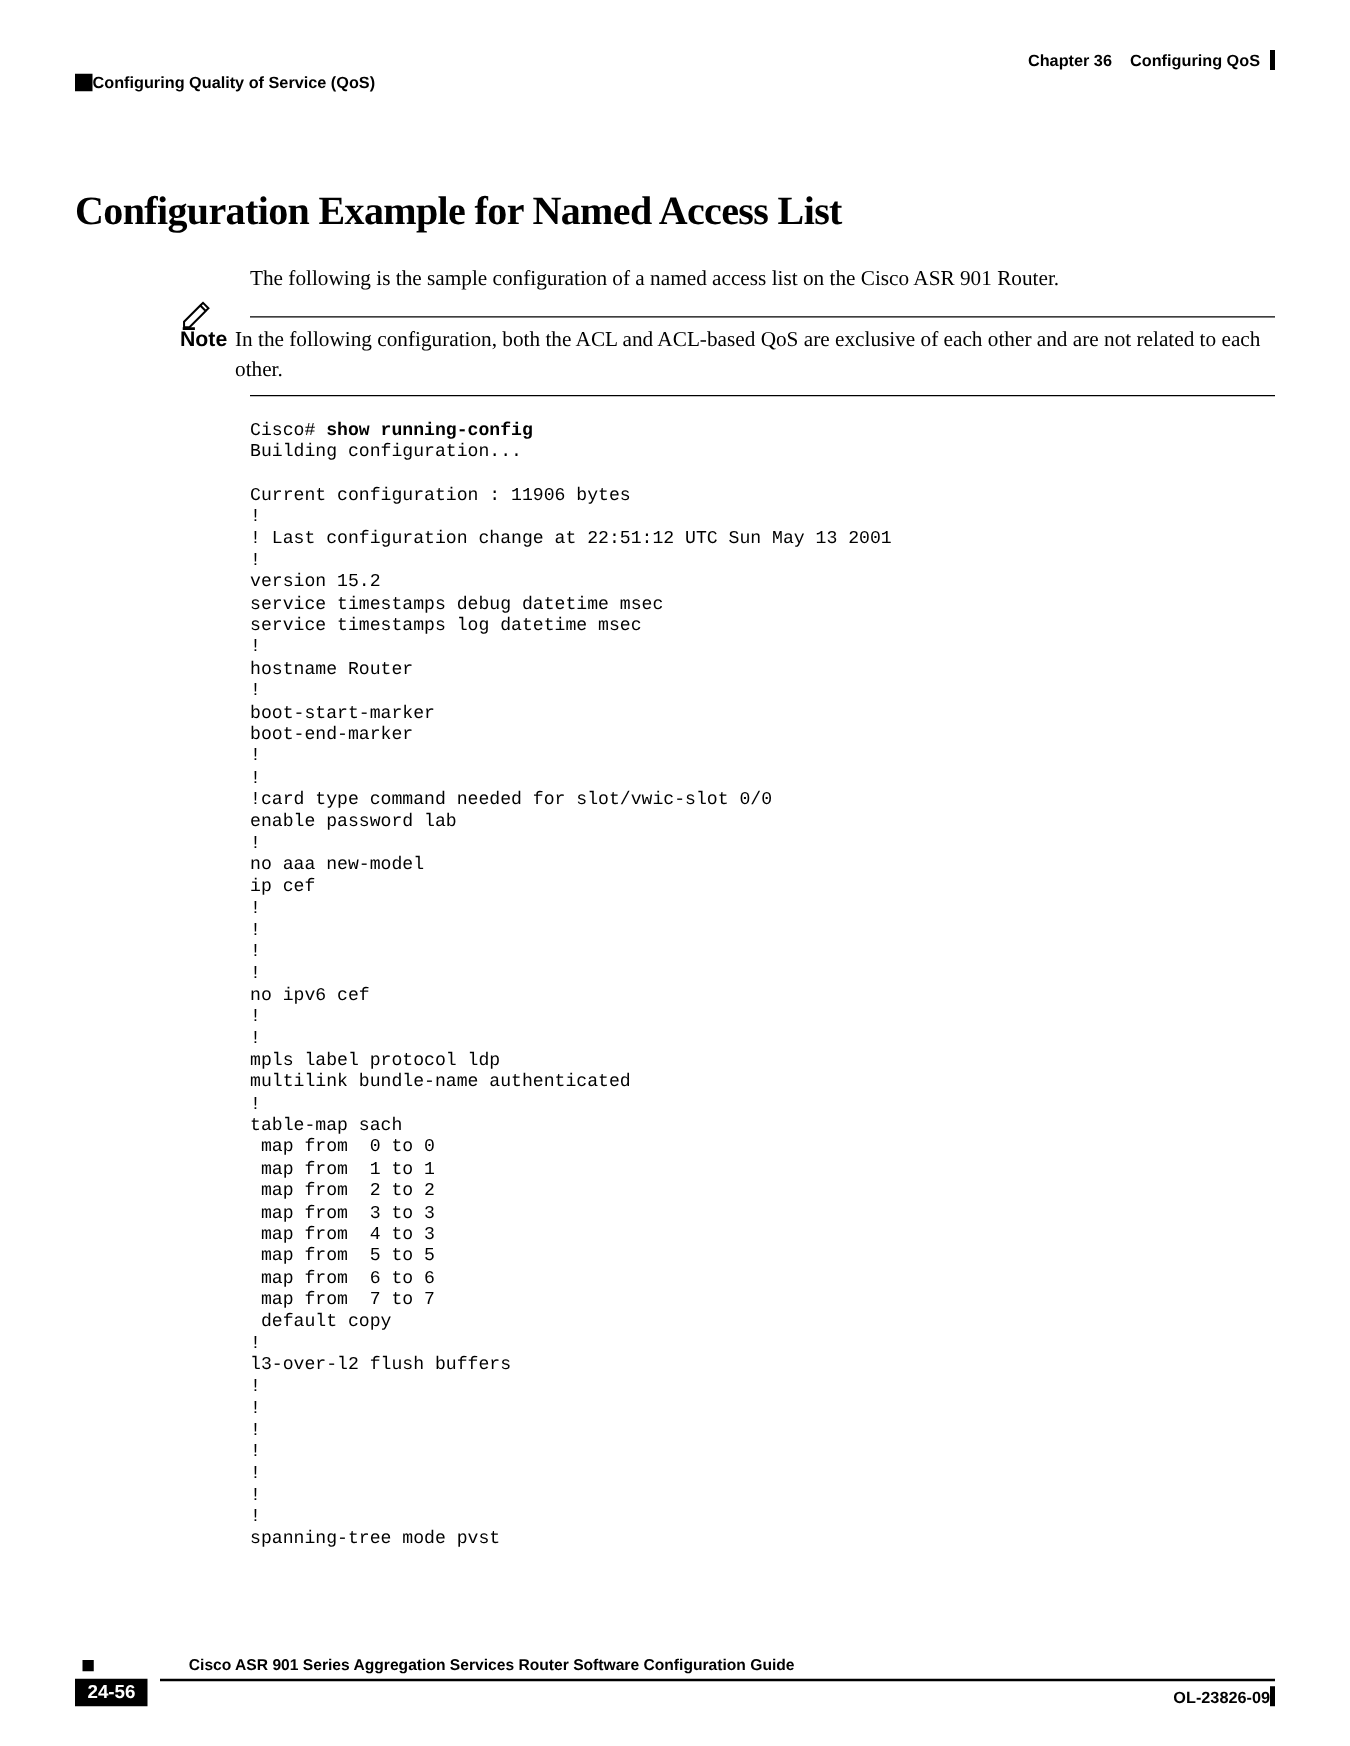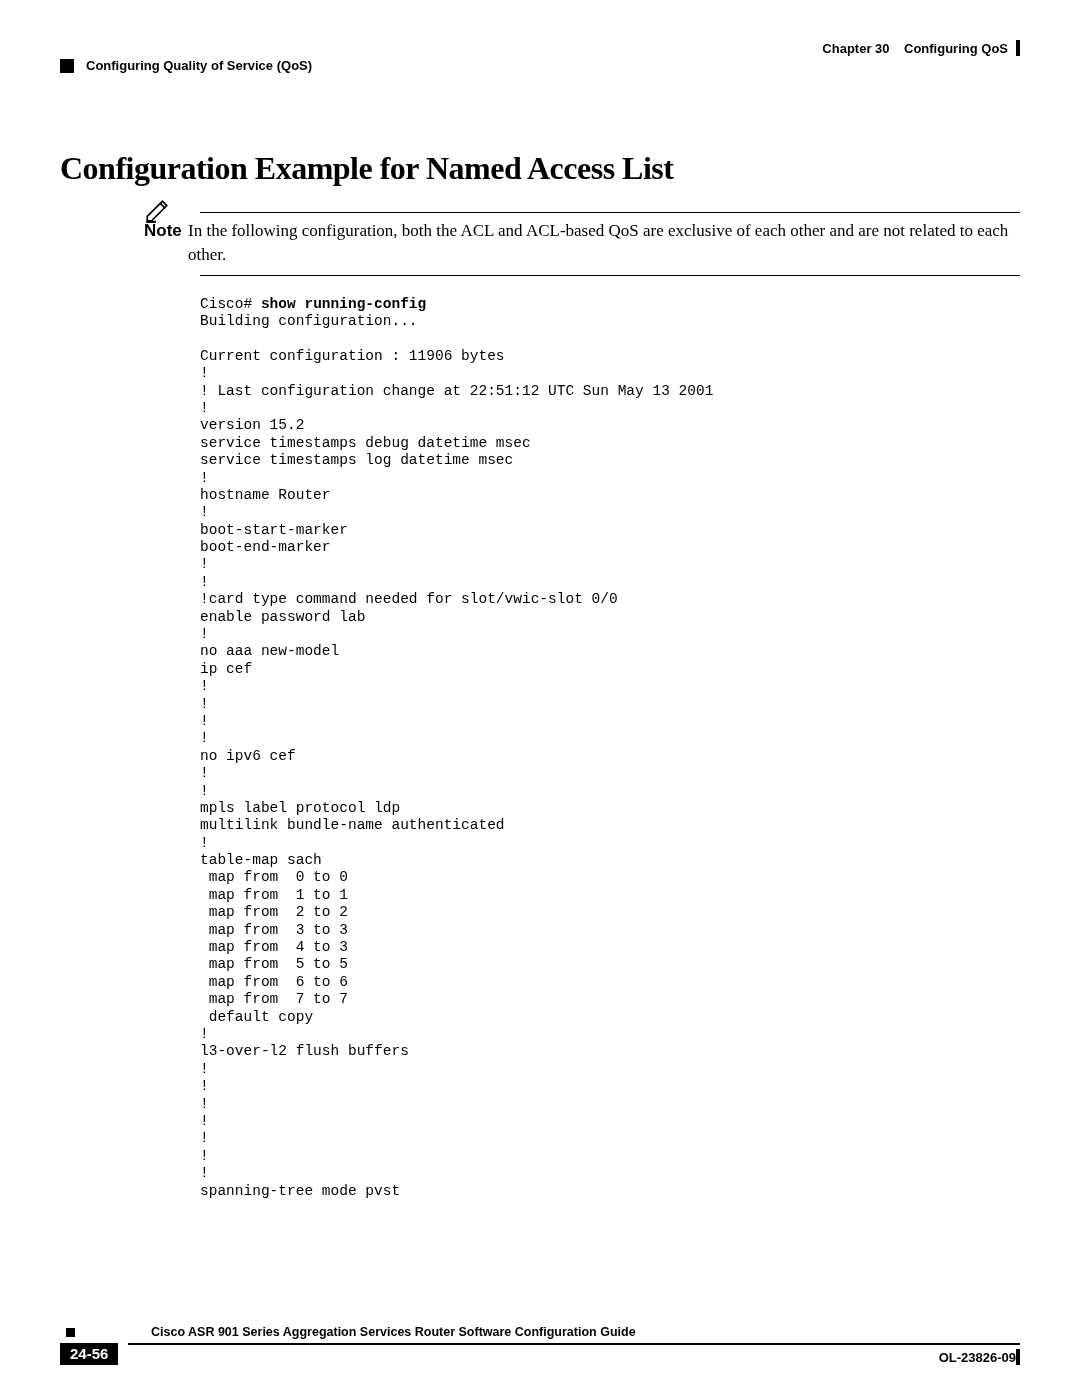--- a/index.html
+++ b/index.html
@@ -38,21 +38,20 @@
     width: 4px;
     height: 16px;
     background: #000;
   }
   .top-left-row {
     position: absolute;
     left: 0;
     top: 18px;
     display: flex;
     align-items: center;
-    gap: 12px;
     font-family: Arial, Helvetica, sans-serif;
     font-weight: bold;
     font-size: 13px;
   }
   .top-left-square {
     width: 14px;
     height: 14px;
     background: #000;
   }
   .h1 {
@@ -189,33 +188,34 @@
   }
 </style>
 </head>
 <body>
 
 <div class="page">
 
   <div class="top-header">
     <div class="top-right">
       <span>
-        <span>Chapter 30</span>&nbsp;&nbsp;&nbsp;&nbsp;<span>Configuring QoS</span>
+        <span>Chapter 36</span>&nbsp;&nbsp;&nbsp;&nbsp;<span>Configuring QoS</span>
       </span>
       <span class="top-right-bar"></span>
     </div>
     <div class="top-left-row">
       <span class="top-left-square"></span>
       <span>Configuring Quality of Service (QoS)</span>
     </div>
   </div>
 
   <h1 class="h1">Configuration Example for Named Access List</h1>
 
   <div class="content">
+    <p class="intro">The following is the sample configuration of a named access list on the Cisco ASR 901 Router.</p>
 
     <div class="note-block">
       <span class="note-icon">
         <svg viewBox="0 0 24 24">
             <path d="M3 21 L3 17 L15 5 L19 9 L7 21 Z M15 5 L17 3 L21 7 L19 9 Z" fill="none" stroke="#000" stroke-width="1.5"></path>
             <line x1="2" y1="22" x2="11" y2="22" stroke="#000" stroke-width="2"></line>
           </svg>
       </span>
       <hr class="note-rule">
       <div class="note-row">

